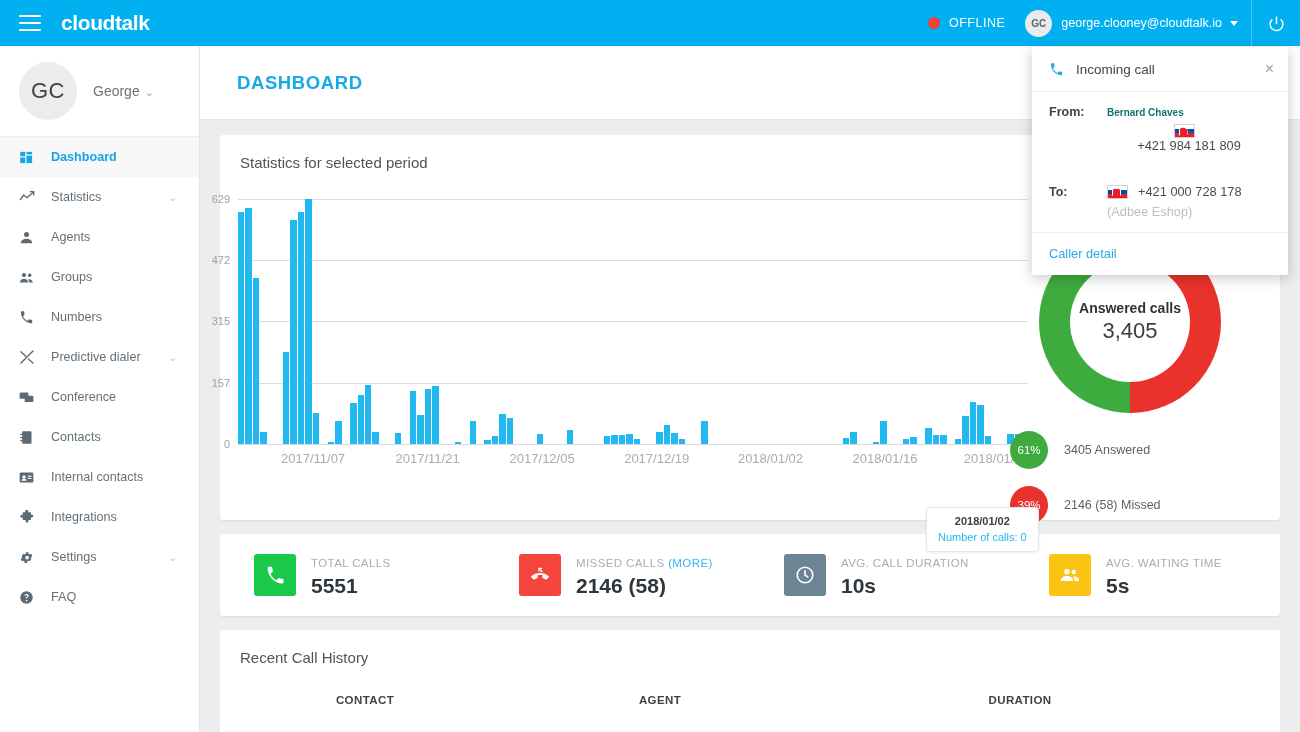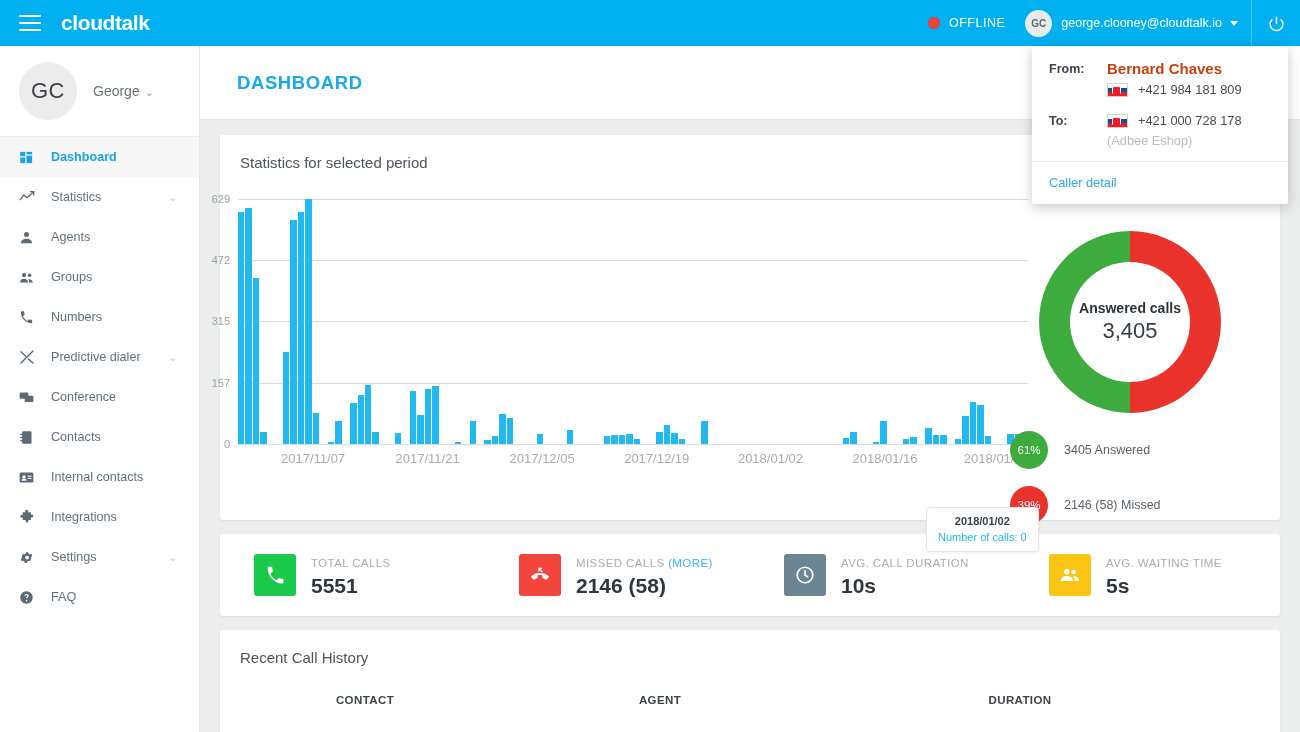--- a/index.html
+++ b/index.html
@@ -259,21 +259,21 @@
   .popup-title { font-size: 13.5px; color: #3f474d; margin-left: 12px; }
   .popup-close {
     margin-left: auto; color: #9aa2a8; font-size: 16px; cursor: pointer;
     line-height: 1;
   }
   .popup-body { padding: 13px 17px 13px 17px; }
   .prow { display: flex; align-items: center; margin-bottom: 5px; }
   .plabel {
     width: 58px; font-size: 12.5px; font-weight: bold; color: #3d444a; flex: 0 0 auto;
   }
-  .pname { font-size: 15px; font-weight: bold; color: #c2410c; }
+  .pname { font-size: 10px; font-weight: bold; color: #0f766e; }
   .flag {
     width: 21px; height: 14px; flex: 0 0 auto; margin-right: 10px;
     border: 1px solid #cfd3d6;
     background: linear-gradient(to bottom, #fff 0 33.3%, #0b4ea2 33.3% 66.6%, #ee1c25 66.6% 100%);
     position: relative;
   }
   .flag::after {
     content: ""; position: absolute; left: 4px; top: 2px;
     width: 7px; height: 9px; background: #ee1c25;
     border: 1px solid #fff;
@@ -669,26 +669,33 @@
             <div class="hist-col hc1">CONTACT</div>
             <div class="hist-col hc2">AGENT</div>
             <div class="hist-col hc3">DURATION</div>
           </div>
       </div>
 
     </div>
   </div>
 
   <div class="popup">
+    <div class="popup-head">
+      <svg width="15" height="15" viewBox="0 0 24 24" fill="#2aa8e8">
+        <path d="M6.6 10.8c1.4 2.8 3.8 5.1 6.6 6.6l2.2-2.2c.3-.3.7-.4 1-.2 1.2.4 2.4.6 3.7.6.6 0 1 .4 1 1V20c0 .6-.4 1-1 1C11 21 3 13 3 3c0-.6.4-1 1-1h3.4c.6 0 1 .4 1 1 0 1.3.2 2.5.6 3.7.1.3 0 .7-.2 1l-2.2 2.1z"></path>
+      </svg>
+      <div class="popup-title">Incoming call</div>
+      <div class="popup-close">×</div>
+    </div>
     <div class="popup-body">
       <div class="prow">
         <div class="plabel">From:</div>
         <div class="pname">Bernard Chaves</div>
       </div>
-      <div class="prow" style="margin-left:58px;margin-bottom:16px;">
+      <div class="prow" style="margin-left:58px;margin-bottom:31px;flex-direction:column;">
         <div class="flag"></div>
         <div class="pphone">+421 984 181 809</div>
       </div>
       <div class="prow">
         <div class="plabel">To:</div>
         <div class="flag"></div>
         <div class="pphone">+421 000 728 178</div>
       </div>
       <div class="psub" style="margin-left:58px;">(Adbee Eshop)</div>
     </div>

